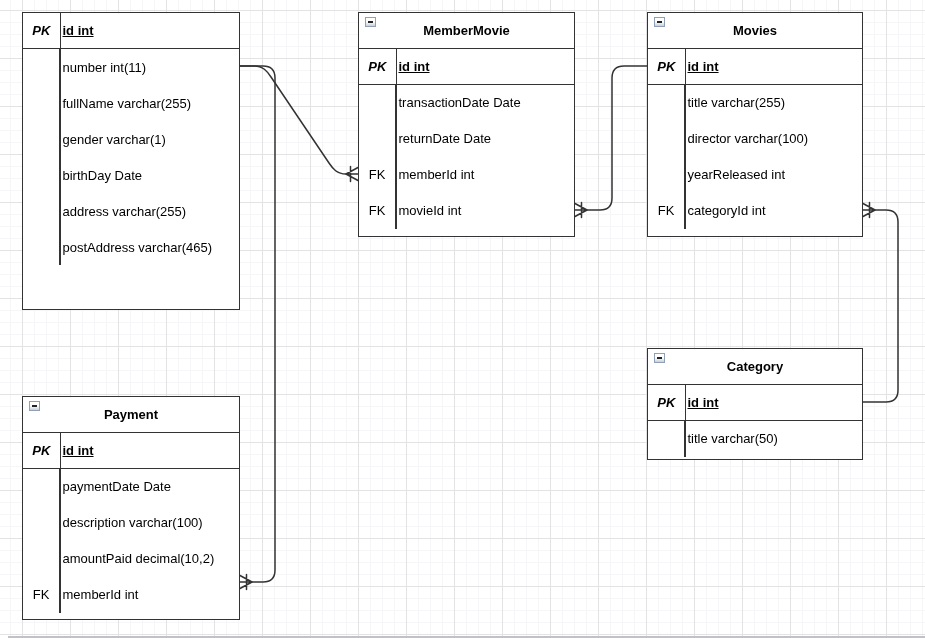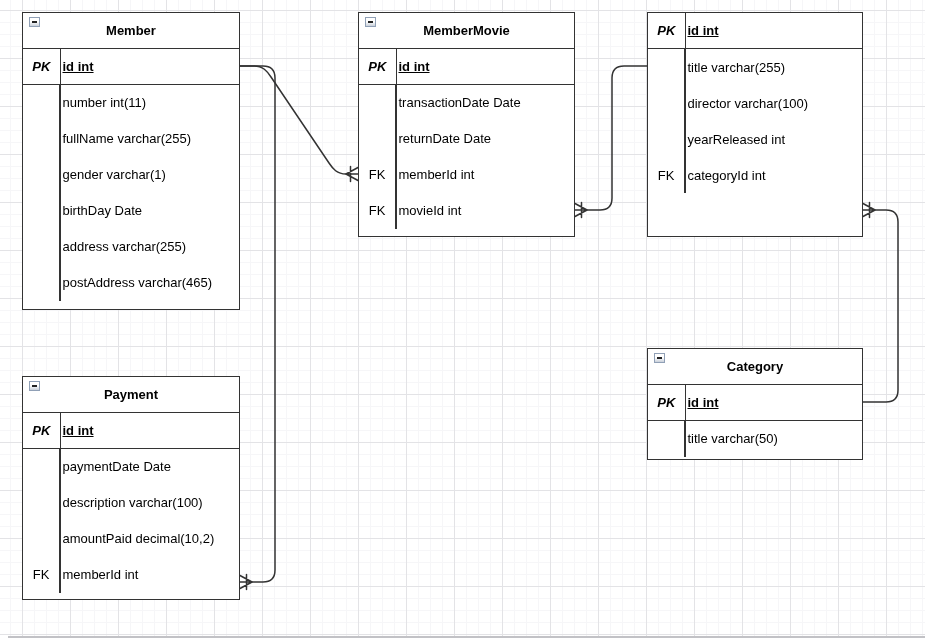--- a/index.html
+++ b/index.html
@@ -83,21 +83,21 @@
     width: 1.5px; background: #333333;
   }
   .e-body .e-row { padding-left: 37.5px; }
   .e-body .key {
     position: absolute; left: 0; width: 36px; flex: none; height: 36px;
   }
   .e-body .e-row { position: relative; }
   #entity-member      { left: 22px;  top: 12px;  width: 218px; height: 298px; }
   #entity-membermovie { left: 358px; top: 12px;  width: 217px; height: 225px; }
   #entity-movies      { left: 647px; top: 12px;  width: 216px; height: 225px; }
-  #entity-payment     { left: 22px;  top: 376px; width: 218px; height: 224px; }
+  #entity-payment     { left: 22px;  top: 396px; width: 218px; height: 224px; }
   #entity-category    { left: 647px; top: 348px; width: 216px; height: 112px; }
   .bottom-edge {
     position: absolute; left: 8px; right: 0; bottom: 0;
     height: 2px; background: #c2c2c6;
   }
 </style>
 </head>
 <body>
 
 <div id="canvas">
@@ -119,26 +119,20 @@
       <path d="M575,203.5 L587,210 L575,216.5 M575,210 L587,210 M581.5,202.5 L581.5,217.5"></path>
     </g>
 
     <g>
       <path d="M875,210 L886,210 Q898,210 898,222 L898,390 Q898,402 886,402 L863,402"></path>
       <path d="M863,203.5 L875,210 L863,216.5 M863,210 L875,210 M869.5,202.5 L869.5,217.5"></path>
     </g>
   </svg>
 
   <div class="entity" id="entity-member">
-    <div class="e-title">
-      <span class="collapse">
-          <span class="minus"></span>
-        </span>
-      <span>Member</span>
-    </div>
     <div class="e-row id-row">
       <span class="key pk-badge">PK</span>
       <span class="field pkfield">id int</span>
     </div>
     <div class="e-body">
       <div class="vline"></div>
       <div class="e-row">
         <span class="key"></span>
         <span class="field">number int(11)</span>
       </div>
@@ -191,20 +185,26 @@
         <span class="field">memberId int</span>
       </div>
       <div class="e-row">
         <span class="key">FK</span>
         <span class="field">movieId int</span>
       </div>
     </div>
   </div>
 
   <div class="entity" id="entity-movies">
+    <div class="e-title">
+      <span class="collapse">
+          <span class="minus"></span>
+        </span>
+      <span>Movies</span>
+    </div>
     <div class="e-row id-row">
       <span class="key pk-badge">PK</span>
       <span class="field pkfield">id int</span>
     </div>
     <div class="e-body">
       <div class="vline"></div>
       <div class="e-row">
         <span class="key"></span>
         <span class="field">title varchar(255)</span>
       </div>

